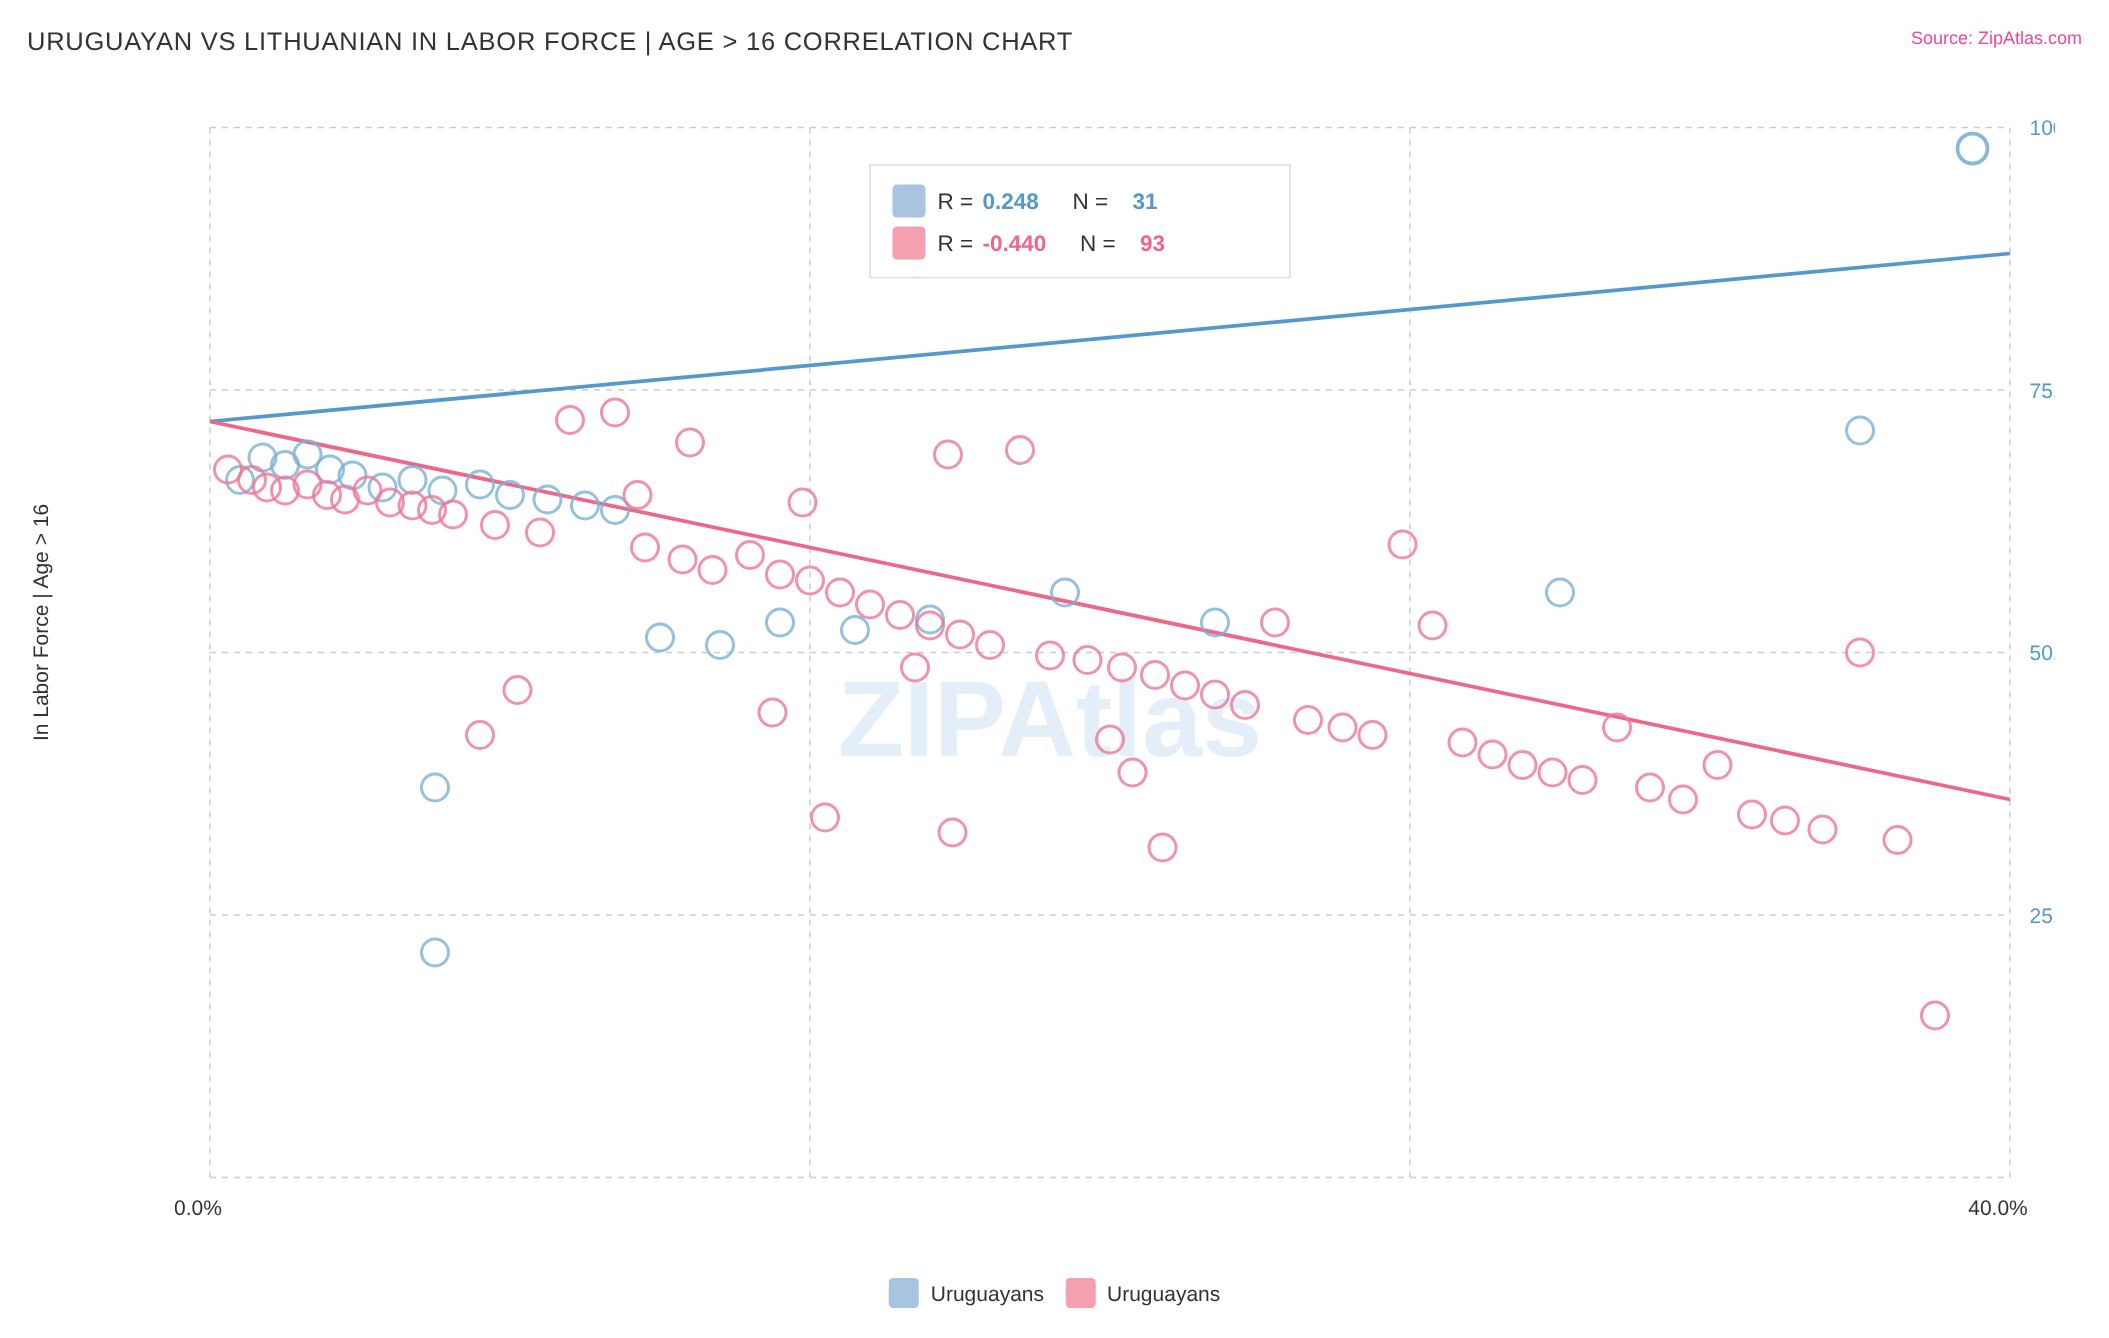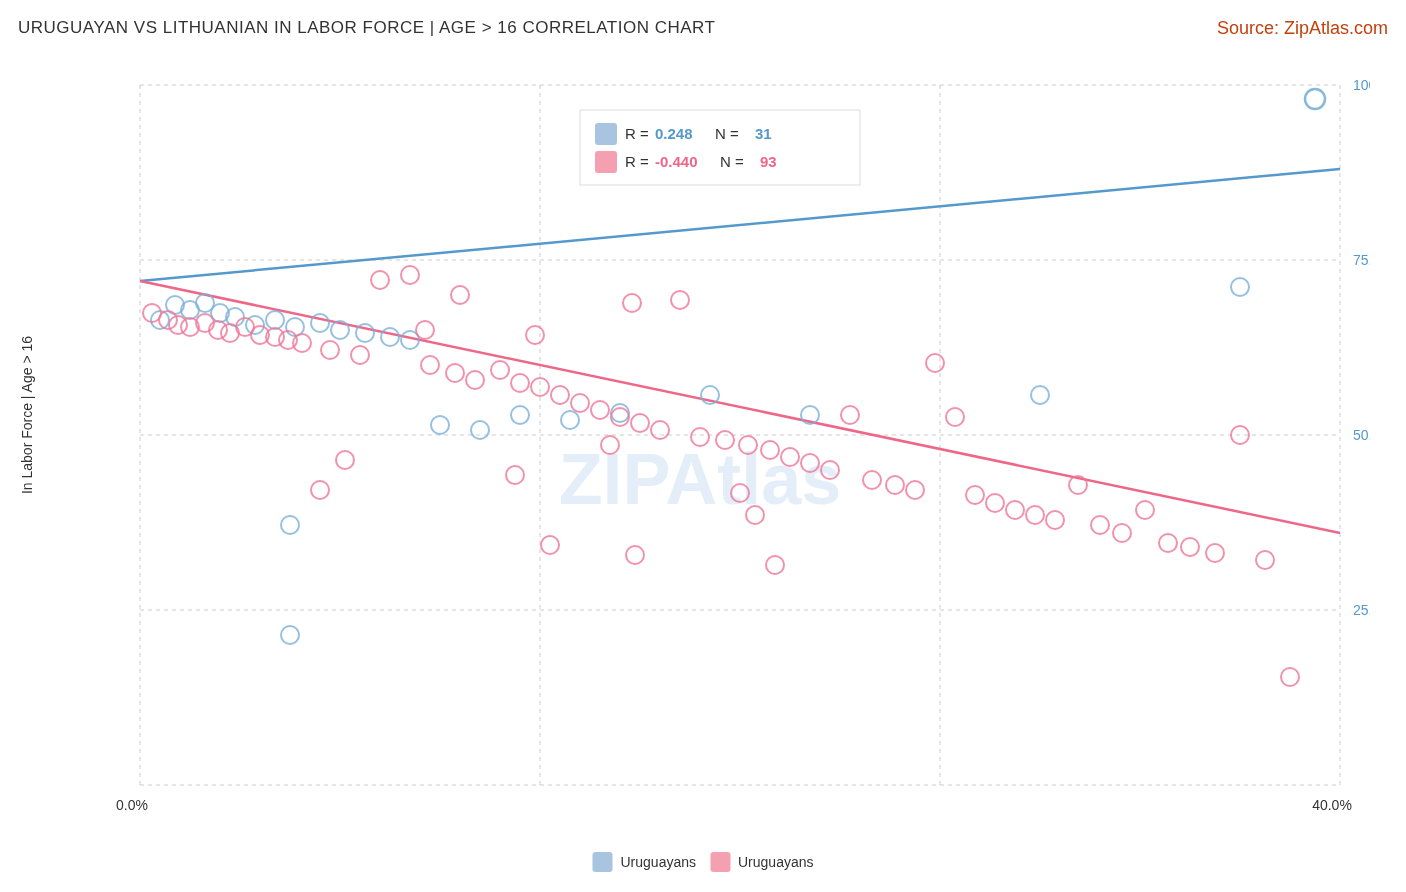--- a/index.html
+++ b/index.html
@@ -19,22 +19,22 @@
     .chart-title {
       font-size: 17px;
       font-weight: normal;
       color: #333;
       position: absolute;
       top: 18px;
       left: 18px;
       letter-spacing: 0.5px;
     }
     .source-text {
-      font-size: 18px;
-      color: #c2410c;
+      font-size: 12px;
+      color: #ec4899;
       position: absolute;
       top: 18px;
       right: 18px;
     }
     svg.main-chart {
       position: absolute;
       top: 55px;
       left: 60px;
       width: 1310px;
       height: 790px;

